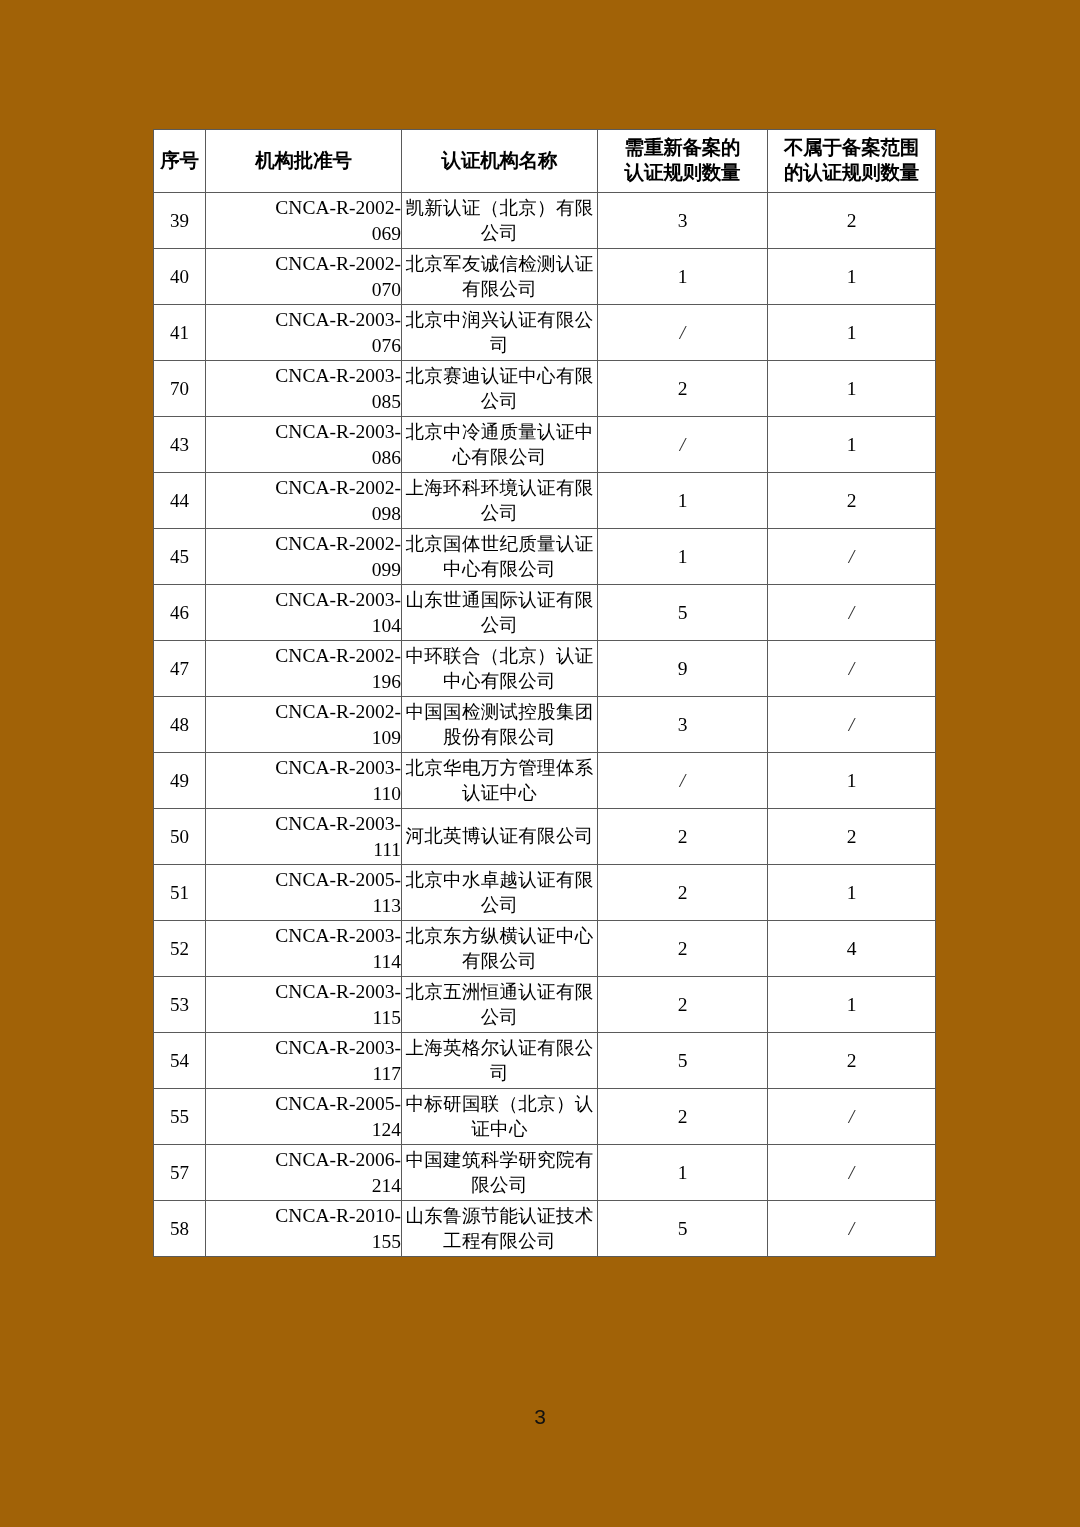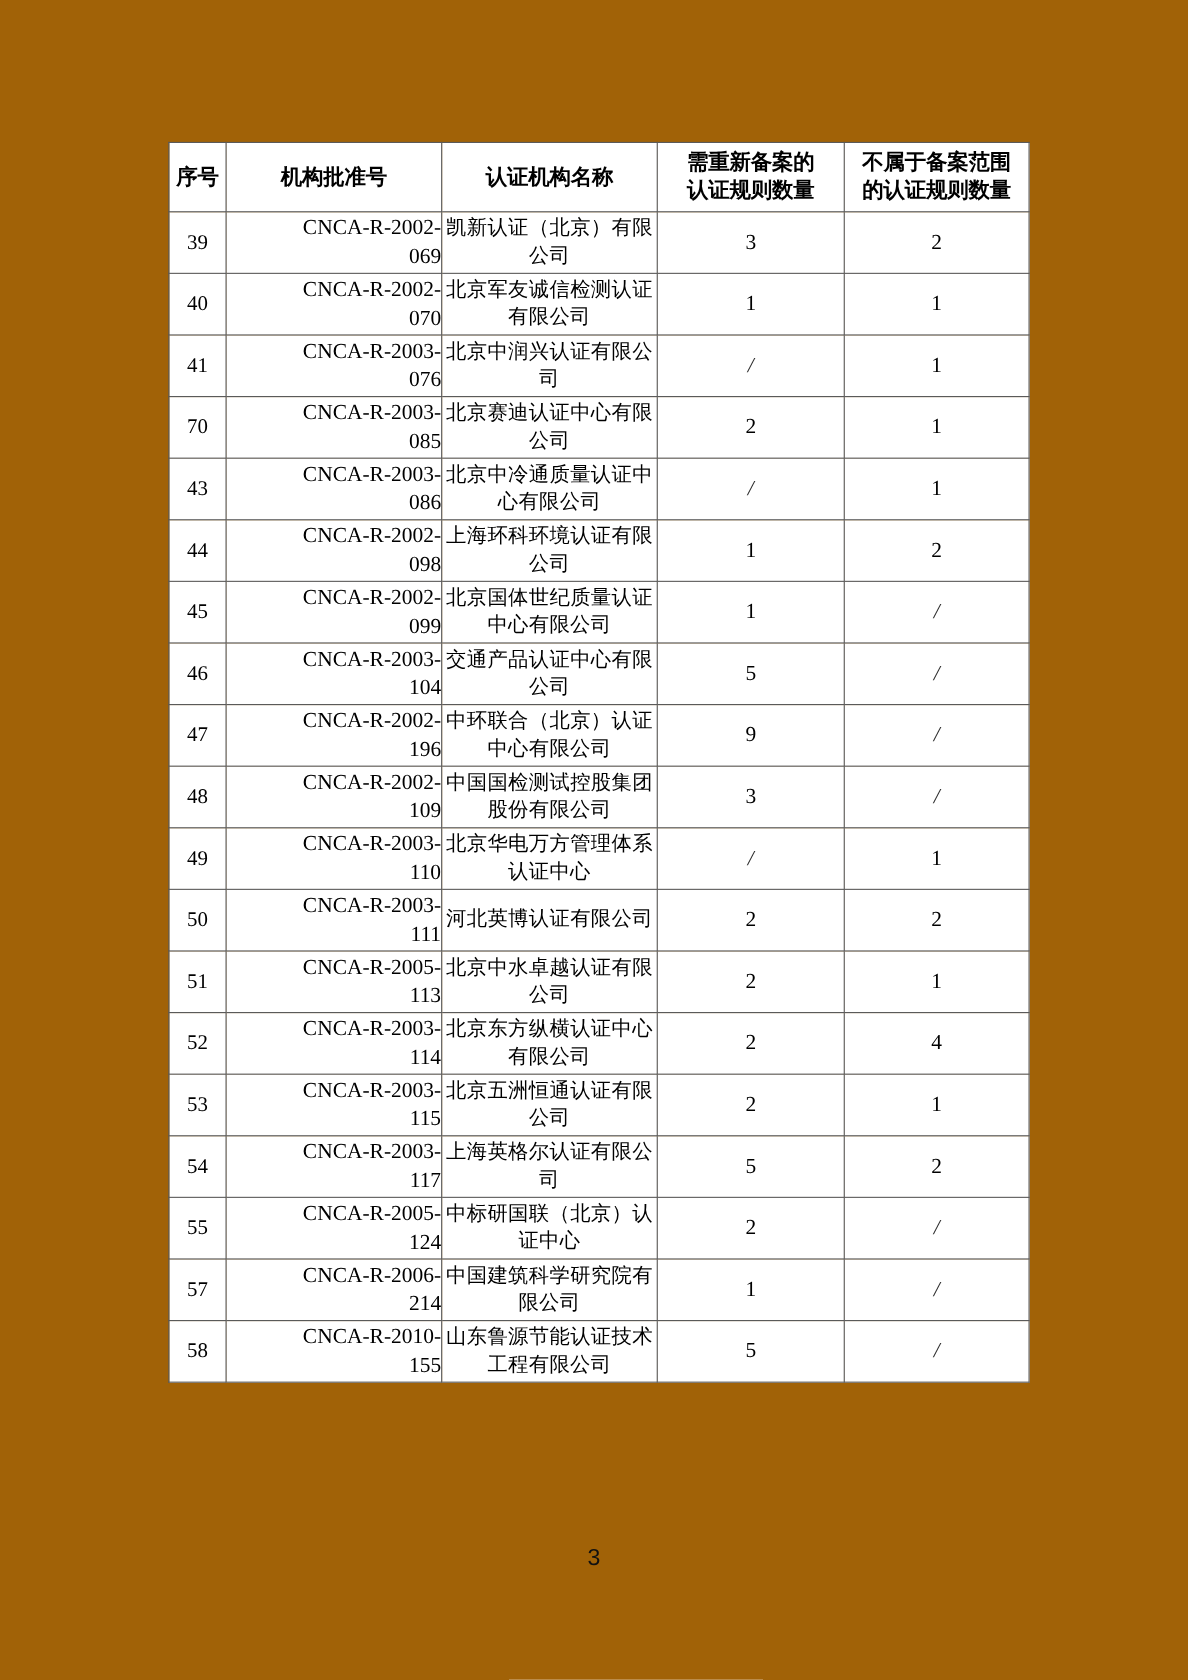--- a/index.html
+++ b/index.html
@@ -228,21 +228,21 @@
           <td class="num-cell slash">/</td>
         </tr>
         <tr>
           <td class="seq-cell">46</td>
           <td class="code-cell">
             <span class="code-wrap">
               <span class="code-head">CNCA-R-2003-</span>
               <span class="code-tail">104</span>
             </span>
           </td>
-          <td class="name-cell">交通产品认证中心有限公司</td>
+          <td class="name-cell">山东世通国际认证有限公司</td>
           <td class="num-cell">5</td>
           <td class="num-cell slash">/</td>
         </tr>
         <tr>
           <td class="seq-cell">47</td>
           <td class="code-cell">
             <span class="code-wrap">
               <span class="code-head">CNCA-R-2002-</span>
               <span class="code-tail">196</span>
             </span>

